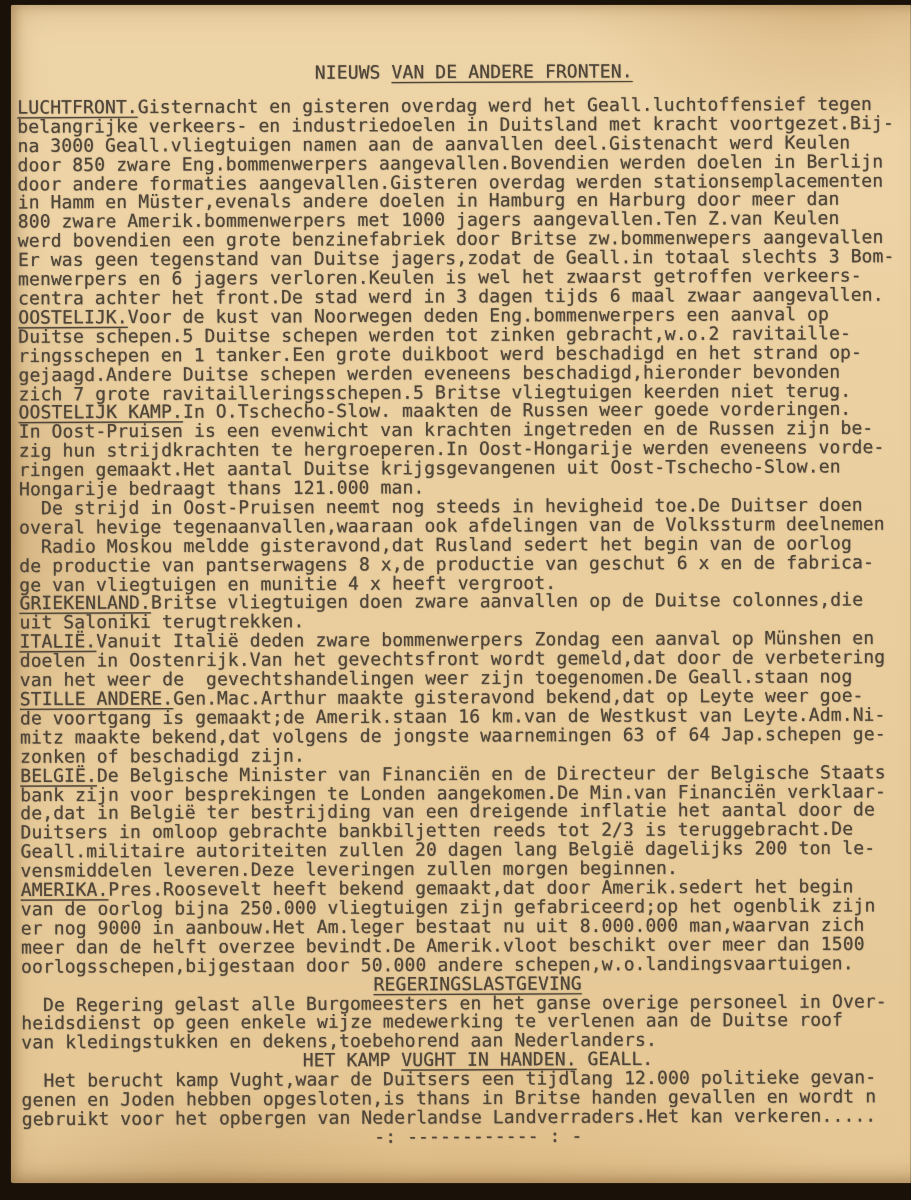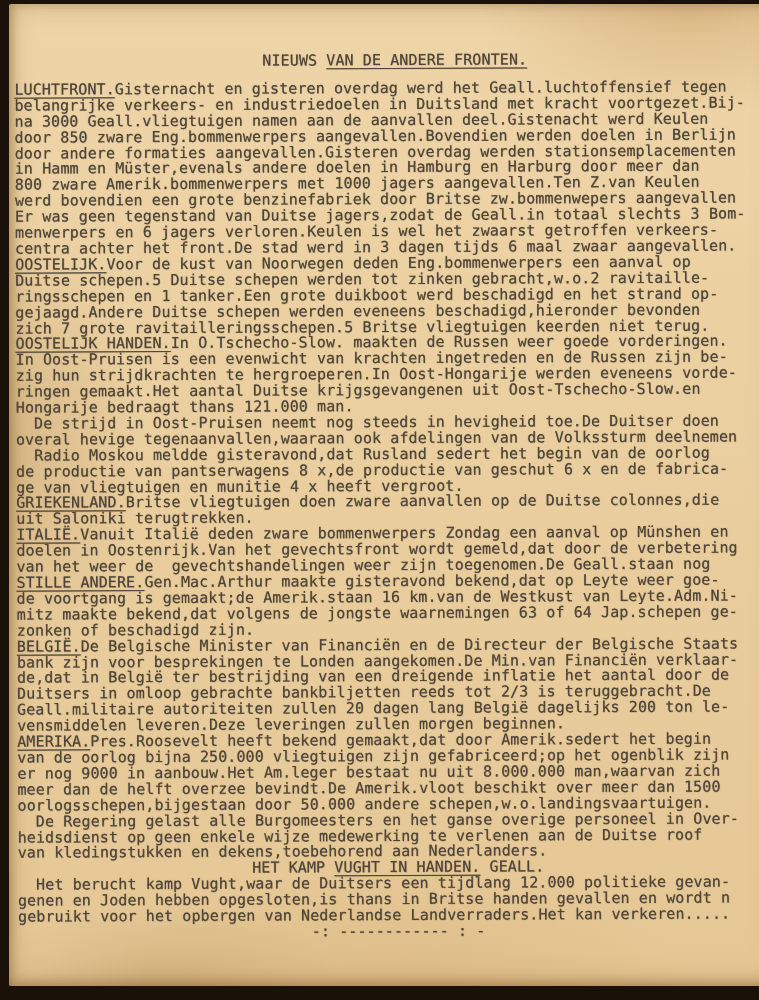--- a/index.html
+++ b/index.html
@@ -61,21 +61,21 @@
           <div class="line"><span></span><span class="head">OOSTELIJK.</span><span>Voor de kust van Noorwegen deden Eng.bommenwerpers een aanval op</span></div>
 
           <div class="line"><span></span><span class="head"></span><span>Duitse schepen.5 Duitse schepen werden tot zinken gebracht,w.o.2 ravitaille-</span></div>
 
           <div class="line"><span></span><span class="head"></span><span>ringsschepen en 1 tanker.Een grote duikboot werd beschadigd en het strand op-</span></div>
 
           <div class="line"><span></span><span class="head"></span><span>gejaagd.Andere Duitse schepen werden eveneens beschadigd,hieronder bevonden</span></div>
 
           <div class="line"><span></span><span class="head"></span><span>zich 7 grote ravitailleringsschepen.5 Britse vliegtuigen keerden niet terug.</span></div>
 
-          <div class="line"><span></span><span class="head">OOSTELIJK HANDEN.</span><span>In O.Tschecho-Slow. maakten de Russen weer goede vorderingen.</span></div>
+          <div class="line"><span></span><span class="head">OOSTELIJK KAMP.</span><span>In O.Tschecho-Slow. maakten de Russen weer goede vorderingen.</span></div>
 
           <div class="line"><span></span><span class="head"></span><span>In Oost-Pruisen is een evenwicht van krachten ingetreden en de Russen zijn be-</span></div>
 
           <div class="line"><span></span><span class="head"></span><span>zig hun strijdkrachten te hergroeperen.In Oost-Hongarije werden eveneens vorde-</span></div>
 
           <div class="line"><span></span><span class="head"></span><span>ringen gemaakt.Het aantal Duitse krijgsgevangenen uit Oost-Tschecho-Slow.en</span></div>
 
           <div class="line"><span></span><span class="head"></span><span>Hongarije bedraagt thans 121.000 man.</span></div>
 
           <div class="line"><span></span><span class="head"></span><span>  De strijd in Oost-Pruisen neemt nog steeds in hevigheid toe.De Duitser doen</span></div>
@@ -123,21 +123,21 @@
           <div class="line"><span></span><span class="head">AMERIKA.</span><span>Pres.Roosevelt heeft bekend gemaakt,dat door Amerik.sedert het begin</span></div>
 
           <div class="line"><span></span><span class="head"></span><span>van de oorlog bijna 250.000 vliegtuigen zijn gefabriceerd;op het ogenblik zijn</span></div>
 
           <div class="line"><span></span><span class="head"></span><span>er nog 9000 in aanbouw.Het Am.leger bestaat nu uit 8.000.000 man,waarvan zich</span></div>
 
           <div class="line"><span></span><span class="head"></span><span>meer dan de helft overzee bevindt.De Amerik.vloot beschikt over meer dan 1500</span></div>
 
           <div class="line"><span></span><span class="head"></span><span>oorlogsschepen,bijgestaan door 50.000 andere schepen,w.o.landingsvaartuigen.</span></div>
 
-          <div class="line centered"><span></span><span></span></div>
+          <div class="line centered"><span></span><span class="head">REGERINGSLASTGEVING</span><span></span></div>
 
           <div class="line"><span></span><span class="head"></span><span>  De Regering gelast alle Burgomeesters en het ganse overige personeel in Over-</span></div>
 
           <div class="line"><span></span><span class="head"></span><span>heidsdienst op geen enkele wijze medewerking te verlenen aan de Duitse roof</span></div>
 
           <div class="line"><span></span><span class="head"></span><span>van kledingstukken en dekens,toebehorend aan Nederlanders.</span></div>
 
           <div class="line centered"><span>HET KAMP </span><span class="head">VUGHT IN HANDEN.</span><span> GEALL.</span></div>
 
           <div class="line"><span></span><span class="head"></span><span>  Het berucht kamp Vught,waar de Duitsers een tijdlang 12.000 politieke gevan-</span></div>

